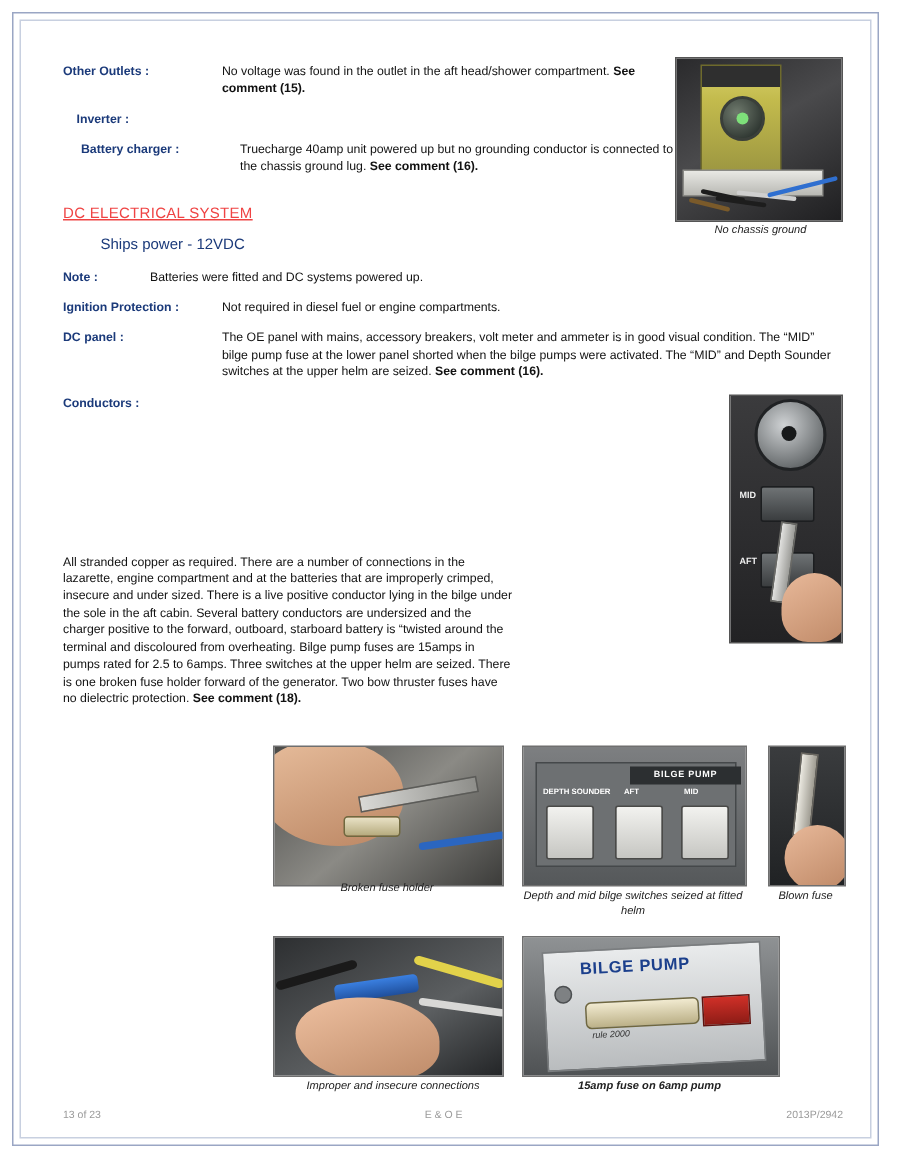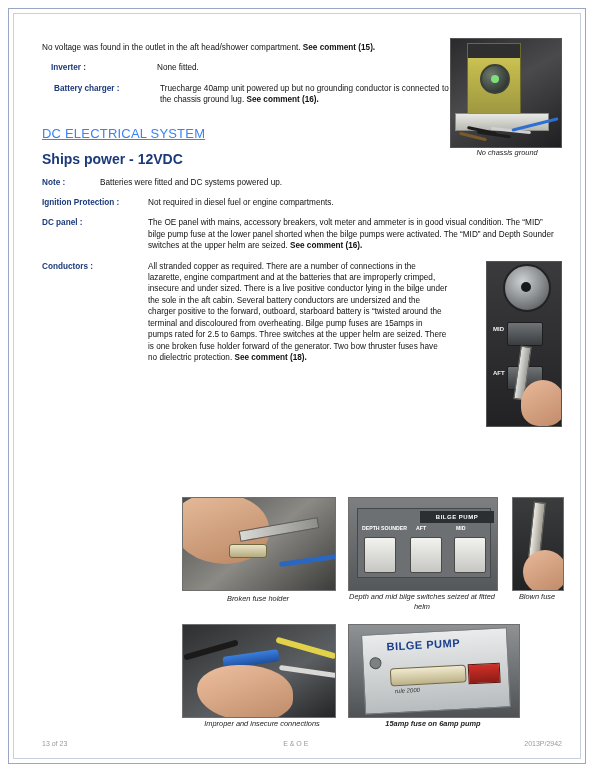--- a/index.html
+++ b/index.html
@@ -31,28 +31,28 @@
     width:106px;flex:0 0 106px;
     font-size:8.2px;font-weight:bold;color:#1b3a7a;
     line-height:11px;
   }
   .bdy{
     flex:1;font-size:8.2px;color:#111;line-height:11.4px;
   }
   .bdy .cmt{font-weight:bold;}
 
   h2.section{
-    font-size:13px;color:#3b82f6;font-weight:normal;
+    font-size:10px;color:#ef4444;font-weight:normal;
     margin:20px 0 10px 0;
     text-decoration:underline;
     letter-spacing:.2px;
   }
 
   .ships{
-    font-size:14px;font-weight:bold;color:#1b3a7a;margin-bottom:10px;
+    font-size:10px;font-weight:normal;color:#1b3a7a;margin-bottom:10px;margin-left:25px;
   }
   .ships .v{color:#1b3a7a;}
 
   .note-row .lbl{width:46px;flex:0 0 46px;}
   .note-row .bdy{margin-left:12px;}
 
   
   .img-charger{
     position:absolute;right:0;top:-4px;width:110px;height:108px;
     border:1px solid #555;
@@ -140,21 +140,21 @@
   .dp-t2{position:absolute;left:58px;top:16px;font-size:5.2px;color:#fff;font-weight:bold;}
   .dp-t3{position:absolute;left:98px;top:16px;font-size:5.2px;color:#fff;font-weight:bold;}
   .dp-sw{position:absolute;top:28px;width:30px;height:34px;background:linear-gradient(180deg,#f2f2ef,#c6c6c2);border:1px solid #4a4a48;border-radius:2px;}
   .dp-sw1{left:6px;} .dp-sw2{left:52px;} .dp-sw3{left:96px;}
 
   .ph-blown{left:330px;top:0;width:50px;height:92px;background:linear-gradient(180deg,#3a3c3e,#202224);}
   .bl-fuse{position:absolute;left:18px;top:4px;width:10px;height:54px;background:linear-gradient(90deg,#eceae2,#9d9a90);border:1px solid #6a6760;transform:rotate(6deg);}
   .bl-finger{position:absolute;left:10px;top:52px;width:44px;height:44px;border-radius:50%;background:linear-gradient(150deg,#e8b99a,#bd8765);}
 
   .cap{position:absolute;font-size:7.4px;font-style:italic;color:#222;text-align:center;}
-  .cap-broken{left:0;top:97px;width:152px;}
+  .cap-broken{left:0;top:90px;width:152px;}
   .cap-depth{left:160px;top:95px;width:160px;line-height:10px;}
   .cap-blown{left:324px;top:95px;width:62px;}
 
   
   .photos2{position:absolute;left:140px;top:582px;width:380px;height:120px;}
   .ph-improper{left:0;top:0;width:152px;height:92px;background:linear-gradient(150deg,#2d2f31 0%,#5c5f61 60%,#232527 100%);}
   .im-hand{position:absolute;left:14px;top:40px;width:96px;height:56px;border-radius:45% 55% 40% 60%;background:linear-gradient(160deg,#eec0a0,#bd8a68);}
   .im-blue{position:absolute;left:40px;top:28px;width:56px;height:12px;border-radius:3px;background:linear-gradient(180deg,#3a7fe0,#1f4f9c);transform:rotate(-8deg);}
   .im-w1{position:absolute;left:0px;top:22px;width:56px;height:6px;background:#1a1a1a;transform:rotate(-16deg);border-radius:3px;}
   .im-w2{position:absolute;left:92px;top:20px;width:62px;height:6px;background:#e2d24a;transform:rotate(16deg);border-radius:3px;}
@@ -193,26 +193,26 @@
         <div class="charger-base"></div>
         <div class="wire w1"></div>
         <div class="wire w2"></div>
         <div class="wire w3"></div>
         <div class="wire w4"></div>
         <div class="wire w5"></div>
       </div>
       <div class="cap-charger">No chassis ground</div>
 
       <div class="row" style="width:404px;">
+        <div class="lbl">Other Outlets :</div>
         <div class="bdy"><span>No voltage was found in the outlet in the aft head/shower compartment. </span><span class="cmt">See comment (15).</span></div>
       </div>
 
       <div class="row" style="width:404px;padding-left:9px;">
         <div class="lbl">Inverter :</div>
-        <div class="bdy">None fitted.</div>
       </div>
 
       <div class="row" style="width:404px;margin-left:12px;">
         <div class="lbl">Battery charger :</div>
         <div class="bdy"><span>Truecharge 40amp unit powered up but no grounding conductor is connected to the chassis ground lug. </span><span class="cmt">See comment (16).</span></div>
       </div>
 
       <h2 class="section">DC ELECTRICAL SYSTEM</h2>
 
       <div class="ships">
@@ -228,21 +228,21 @@
       <div class="row">
         <div class="lbl">Ignition Protection :</div>
         <div class="bdy">Not required in diesel fuel or engine compartments.</div>
       </div>
 
       <div class="row">
         <div class="lbl">DC panel :</div>
         <div class="bdy"><span>The OE panel with mains, accessory breakers, volt meter and ammeter is in good visual condition. The “MID” bilge pump fuse at the lower panel shorted when the bilge pumps were activated. The “MID” and Depth Sounder switches at the upper helm are seized. </span><span class="cmt">See comment (16).</span></div>
       </div>
 
-      <div class="row" style="position:relative;">
+      <div class="row" style="position:relative;flex-direction:column;">
         <div class="lbl">Conductors :</div>
         <div class="bdy" style="max-width:300px;"><span>All stranded copper as required. There are a number of connections in the lazarette, engine compartment and at the batteries that are improperly crimped, insecure and under sized. There is a live positive conductor lying in the bilge under the sole in the aft cabin. Several battery conductors are undersized and the charger positive to the forward, outboard, starboard battery is “twisted around the terminal and discoloured from overheating. Bilge pump fuses are 15amps in pumps rated for 2.5 to 6amps. Three switches at the upper helm are seized. There is one broken fuse holder forward of the generator. Two bow thruster fuses have no dielectric protection. </span><span class="cmt">See comment (18).</span></div>
         <div class="img-fuse">
           <div class="fuse-dial"></div>
           <div class="sw-mid"></div>
           <div class="lbl-mid">MID</div>
           <div class="sw-aft"></div>
           <div class="lbl-aft">AFT</div>
           <div class="fuse-body"></div>
           <div class="finger"></div>

